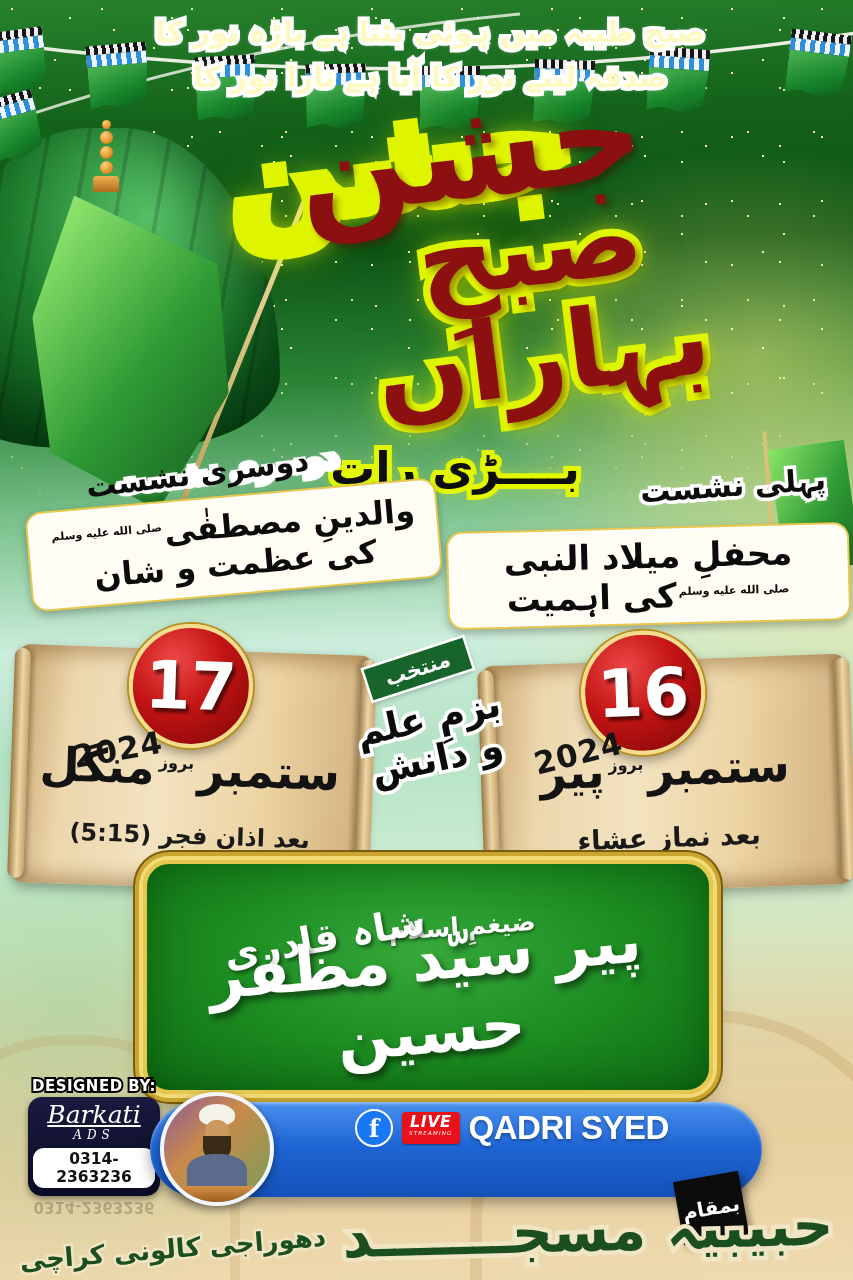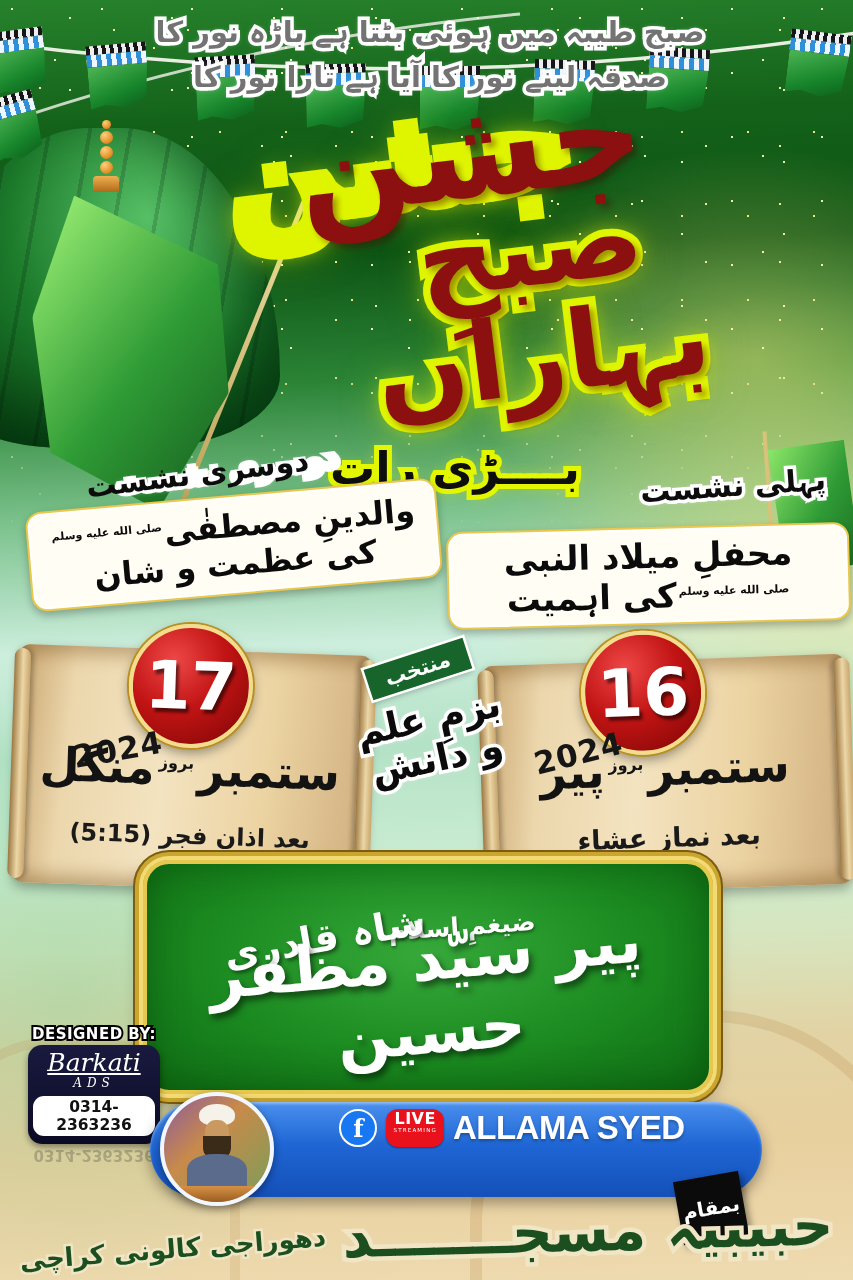--- a/index.html
+++ b/index.html
@@ -73,21 +73,21 @@
     color:var(--sc,#fff);-webkit-text-stroke:var(--sw,6px) var(--sc,#fff);
     text-shadow:var(--sglow,none);
   }
   .wstroke{--sc:#ffffff;--sw:7px;--sglow:0 0 6px rgba(255,255,255,.9);}
   .ystroke{--sc:#dff500;--sw:15px;--sglow:0 0 22px rgba(223,245,0,.85),0 0 44px rgba(223,245,0,.5);}
   .ystroke-s{--sc:#e3f800;--sw:10px;--sglow:0 0 16px rgba(223,245,0,.8);}
   .kstroke{--sc:#000000;--sw:4px;--sglow:none;}
   .cstroke{--sc:#f0e5c4;--sw:9px;--sglow:0 1px 2px rgba(0,0,0,.2);}
   .cstroke-s{--sc:#f0e5c4;--sw:5px;}
   
-  .couplet{left:150px;top:10px;width:560px;text-align:center;direction:rtl;color:#737373;}
+  .couplet{left:150px;top:10px;width:560px;text-align:center;direction:rtl;color:#fef9c3;}
   .couplet .line{display:block;font-size:29px;font-weight:bold;line-height:1.55;}
   
   .title{left:238px;top:92px;width:584px;transform:rotate(-7deg);direction:rtl;text-align:center;color:#8c1010;font-weight:bold;}
   .title .jashn{display:block;text-align:left;padding-left:70px;font-size:132px;line-height:.8;text-shadow:4px 5px 6px rgba(60,0,0,.4);}
   .title .main{display:block;font-size:108px;line-height:1.0;margin-top:-4px;text-shadow:4px 5px 6px rgba(60,0,0,.4);}
   .subtitle{left:250px;top:442px;width:410px;text-align:center;direction:rtl;font-size:45px;font-weight:bold;color:#0e0e0e;}
   
   .slabel{font-size:30px;font-weight:bold;color:#0c0c0c;direction:rtl;}
   .sbox{
     background:#fffdf4;border:2px solid #e9c84d;border-radius:16px;
@@ -157,21 +157,21 @@
     box-shadow:0 2px 5px rgba(0,0,0,.35);
   }
   .sp-honorific{position:absolute;top:52px;left:56%;transform:translateX(-50%) rotate(-4deg);
     color:#fff;font-size:25px;font-weight:bold;direction:rtl;text-shadow:1px 2px 3px rgba(0,0,0,.4);}
   .sp-name2{position:absolute;top:56px;left:80px;color:#fff;font-size:38px;font-weight:bold;
     transform:rotate(-10deg);direction:rtl;text-shadow:2px 3px 4px rgba(0,0,0,.45);}
   .sp-name1{position:absolute;bottom:26px;left:0;right:0;text-align:center;color:#fff;
     font-size:62px;font-weight:bold;transform:rotate(-5deg);direction:rtl;
     text-shadow:3px 5px 6px rgba(0,0,0,.5);}
   
-  .designed{left:28px;top:1024px;width:132px;text-align:center;}
+  .designed{left:28px;top:1076px;width:132px;text-align:center;}
   .dheading{font-size:15px;font-weight:bold;color:#fff;letter-spacing:.5px;}
   .dbox{margin-top:2px;background:linear-gradient(180deg,#1a1a40,#0a0a24);border-radius:14px;
     padding:5px 5px 8px;box-shadow:0 3px 6px rgba(0,0,0,.4);}
   .brand{font-family:"DejaVu Serif",serif;font-style:italic;font-size:25px;color:#fff;line-height:1;text-decoration:underline;}
   .brand-sub{font-family:"DejaVu Serif",serif;font-style:italic;font-size:12px;color:#fff;letter-spacing:5px;margin-top:1px;}
   .phone{margin-top:6px;background:#fff;border-radius:11px;font-size:15.5px;font-weight:bold;color:#111;padding:2px 0;}
   .dreflect{opacity:.22;color:#111;font-weight:bold;font-size:15px;transform:scaleY(-1);margin-top:2px;}
   
   .livebar{left:150px;top:1102px;width:612px;height:95px;border-radius:48px;
     background:linear-gradient(180deg,#4a90ee 0%,#1f66d4 45%,#1450b8 100%);
@@ -183,21 +183,21 @@
   .photo .turban{position:absolute;top:8px;left:35px;width:36px;height:22px;background:#f5f2ea;border-radius:50% 50% 42% 42%;}
   .photo .face{position:absolute;top:24px;left:41px;width:24px;height:26px;background:#c9995f;border-radius:45%;}
   .photo .beard{position:absolute;top:40px;left:39px;width:28px;height:24px;background:#3a2a18;border-radius:0 0 50% 50%;}
   .photo .robe{position:absolute;top:58px;left:23px;width:60px;height:34px;background:#5a6b8c;border-radius:45% 45% 0 0;}
   .photo .podium{position:absolute;bottom:0;left:10px;width:86px;height:16px;background:linear-gradient(#d69046,#9a5e20);}
   .lb-content{position:absolute;left:126px;top:7px;right:14px;color:#fff;text-align:center;}
   .lb-row1{display:flex;align-items:center;justify-content:center;gap:9px;}
   .fb{width:34px;height:34px;border-radius:50%;background:#1877f2;border:2px solid #fff;
     color:#fff;font-weight:bold;font-size:24px;display:flex;align-items:center;justify-content:center;
     font-family:"DejaVu Serif",serif;}
-  .liveb{background:#e8111c;border-radius:12px;padding:2px 7px 13px;line-height:1;text-align:center;box-shadow:0 1px 2px rgba(0,0,0,.4);}
+  .liveb{background:#e8111c;border-radius:4px;padding:2px 7px 7px;line-height:1;text-align:center;box-shadow:0 1px 2px rgba(0,0,0,.4);font-style:italic;}
   .liveb .lv{font-size:16px;font-weight:bold;letter-spacing:.5px;}
   .liveb .strm{font-size:5.5px;letter-spacing:1.2px;margin-top:1px;}
   .lb1{font-size:33px;font-weight:bold;letter-spacing:-.5px;text-shadow:0 2px 3px rgba(0,0,0,.3);font-family:"Liberation Sans",sans-serif;}
   .lb-row2{font-size:37px;font-weight:bold;letter-spacing:-.5px;margin-top:-2px;text-shadow:0 2px 3px rgba(0,0,0,.3);font-family:"Liberation Sans",sans-serif;}
   
   .vbadge{left:678px;top:1176px;width:66px;height:64px;background:#0b0b0b;transform:rotate(-10deg);
     display:flex;align-items:center;justify-content:center;color:#fff;font-size:20px;font-weight:bold;
     direction:rtl;box-shadow:3px 4px 7px rgba(0,0,0,.4);}
   .venue{left:0;right:0;top:1190px;height:90px;direction:rtl;display:flex;align-items:center;
     justify-content:center;gap:16px;transform:rotate(-1.5deg);color:#1b4f1f;}
@@ -361,21 +361,21 @@
       <div class="robe"></div>
       <div class="podium"></div>
     </div>
     <div class="lb-content">
       <div class="lb-row1">
         <div class="fb">f</div>
         <div class="liveb">
           <div class="lv">LIVE</div>
           <div class="strm">STREAMING</div>
         </div>
-        <div class="lb1">ALLAMA SYED</div>
+        <div class="lb1">QADRI SYED</div>
       </div>
     </div>
   </div>
 
   <div class="abs vbadge">بمقام</div>
   <div class="abs venue">
     <span class="masjid st cstroke" data-text="حبیبیہ مسجـــــــد">حبیبیہ مسجـــــــد</span>
     <span class="addr st cstroke-s" data-text="دھوراجی کالونی کراچی">دھوراجی کالونی کراچی</span>
   </div>
 

